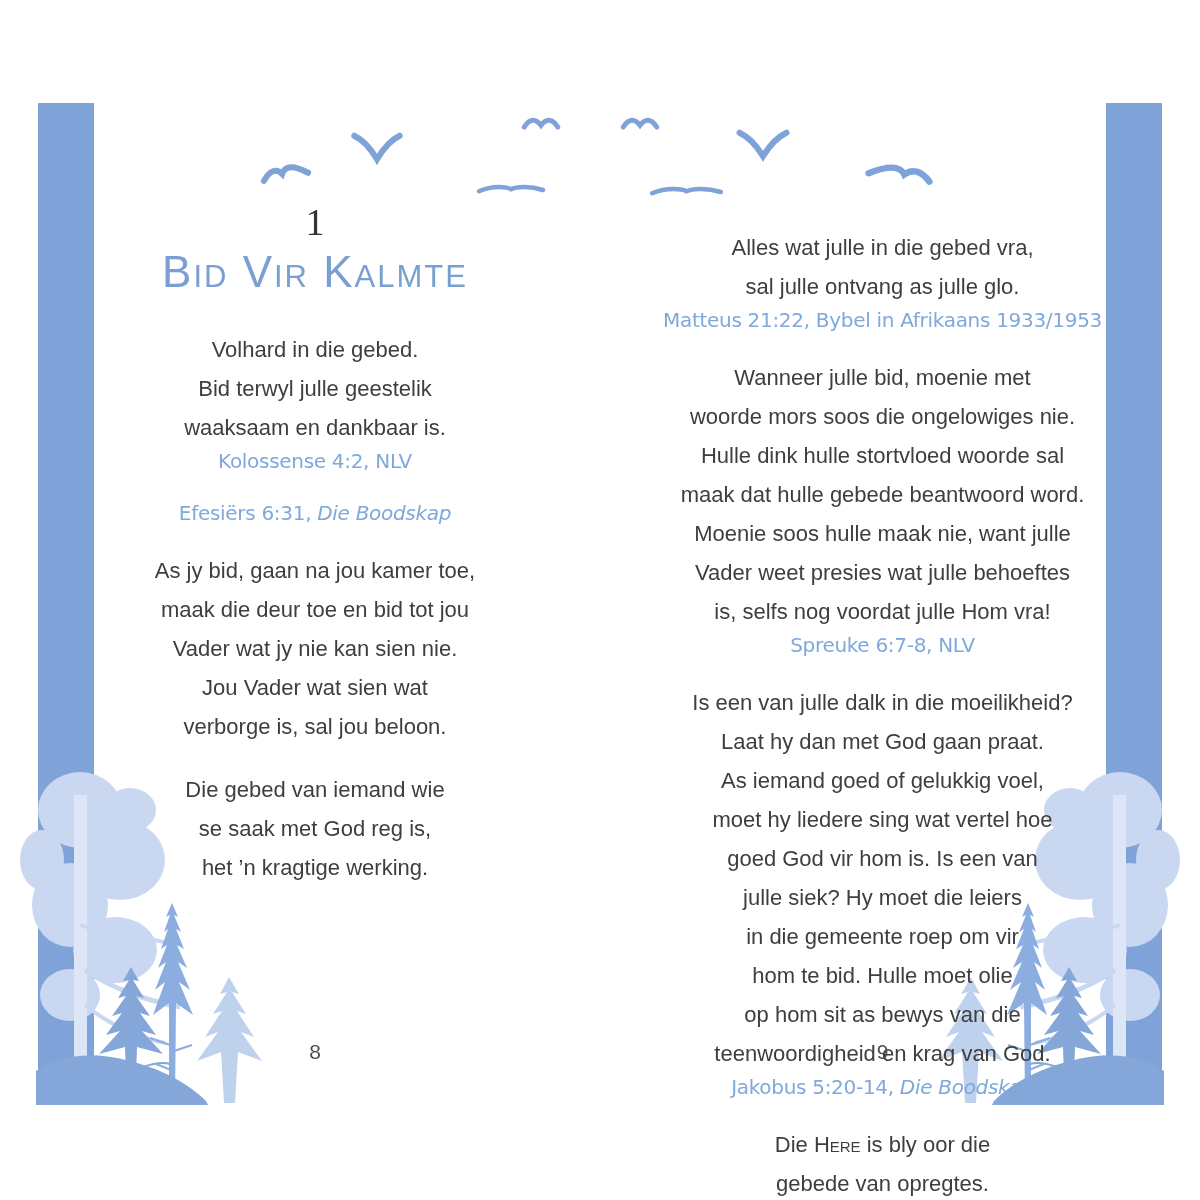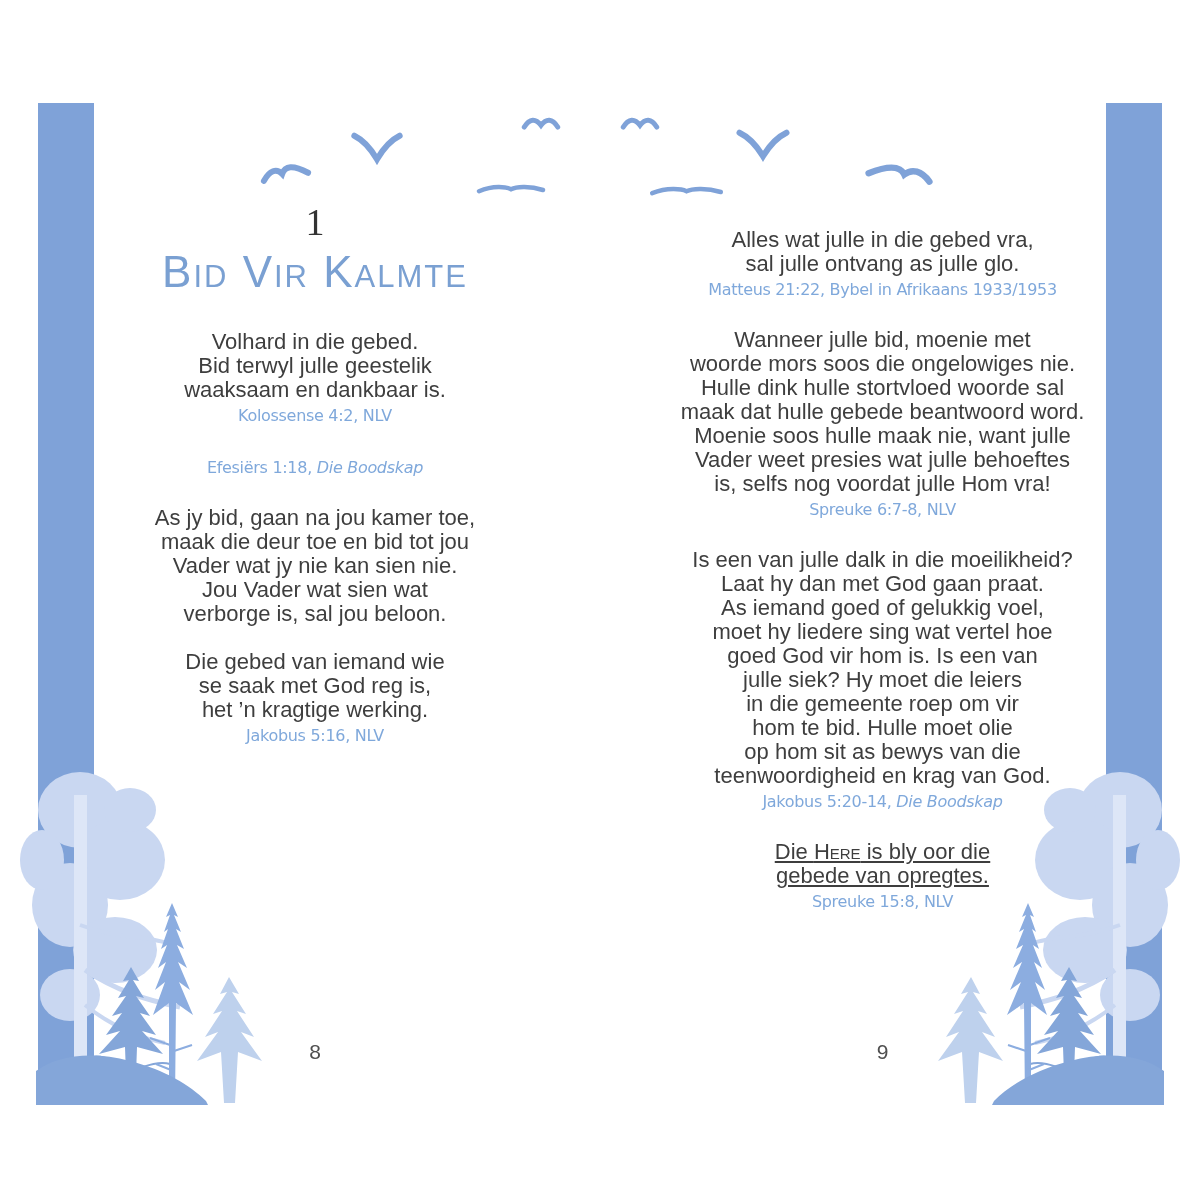--- a/index.html
+++ b/index.html
@@ -27,28 +27,28 @@
   .page-col{position:absolute;z-index:3;text-align:center;}
   .page-col.left{left:140px;top:202px;width:350px;}
   .page-col.right{left:655px;top:220px;width:455px;padding-top:8px;}
   .chapter-number{font-family:"Liberation Serif", serif;font-size:38px;line-height:40px;color:#333333;}
   .chapter-title{
     font-family:Liberation Sans, sans-serif;font-variant:small-caps;
     font-size:44px;line-height:52px;letter-spacing:2px;color:var(--title-blue);
     margin-top:4px;margin-bottom:32px;white-space:nowrap;
   }
   .verse{margin-bottom:24px;}
-  .verse-lines{font-size:22px;line-height:24px;color:var(--body-text);white-space:nowrap;}
+  .verse-lines{font-size:22px;line-height:39px;color:var(--body-text);white-space:nowrap;}
   .verse-ref{
-    font-family:"DejaVu Sans", sans-serif;font-size:16px;line-height:28px;
+    font-family:"DejaVu Sans", sans-serif;font-size:20px;line-height:28px;
     letter-spacing:-0.3px;color:var(--ref-blue);white-space:nowrap;
   }
   .verse-ref .ital{font-style:italic;}
   .smallcaps{font-variant:small-caps;}
-  .vline{display:block;text-decoration:underline;}
+  .vline{display:block;}
   .page-num{position:absolute;z-index:3;text-align:center;font-size:21px;color:var(--page-number);}
   .page-num.left{left:140px;width:350px;top:1040px;}
   .page-num.right{left:655px;width:455px;top:1040px;}
 </style>
 </head>
 <body>
 
 <div class="canvas">
 
   <div class="side-bar left"></div>
@@ -107,30 +107,29 @@
   <div class="page-col left">
     <div class="chapter-number">1</div>
     <div class="chapter-title">Bid Vir Kalmte</div>
 
     <div class="verse">
       <div class="verse-lines">Volhard in die gebed.<br>Bid terwyl julle geestelik<br>waaksaam en dankbaar is.</div>
       <div class="verse-ref"><span>Kolossense 4:2, NLV</span><span class="ital"></span></div>
     </div>
 
     <div class="verse">
-      <div class="verse-ref"><span>Efesiërs 1:18, </span><span class="ital">Die Boodskap</span></div>
+      <div class="verse-ref"><span>Efesiërs 6:31, </span><span class="ital">Die Boodskap</span></div>
     </div>
 
     <div class="verse">
       <div class="verse-lines">As jy bid, gaan na jou kamer toe,<br>maak die deur toe en bid tot jou<br>Vader wat jy nie kan sien nie.<br>Jou Vader wat sien wat<br>verborge is, sal jou beloon.</div>
     </div>
 
     <div class="verse">
       <div class="verse-lines">Die gebed van iemand wie<br>se saak met God reg is,<br>het ’n kragtige werking.</div>
-      <div class="verse-ref"><span>Jakobus 5:16, NLV</span><span class="ital"></span></div>
     </div>
   </div>
 
   <div class="page-col right">
     <div class="verse">
       <div class="verse-lines">Alles wat julle in die gebed vra,<br>sal julle ontvang as julle glo.</div>
       <div class="verse-ref"><span>Matteus 21:22, Bybel in Afrikaans 1933/1953</span><span class="ital"></span></div>
     </div>
 
     <div class="verse">

